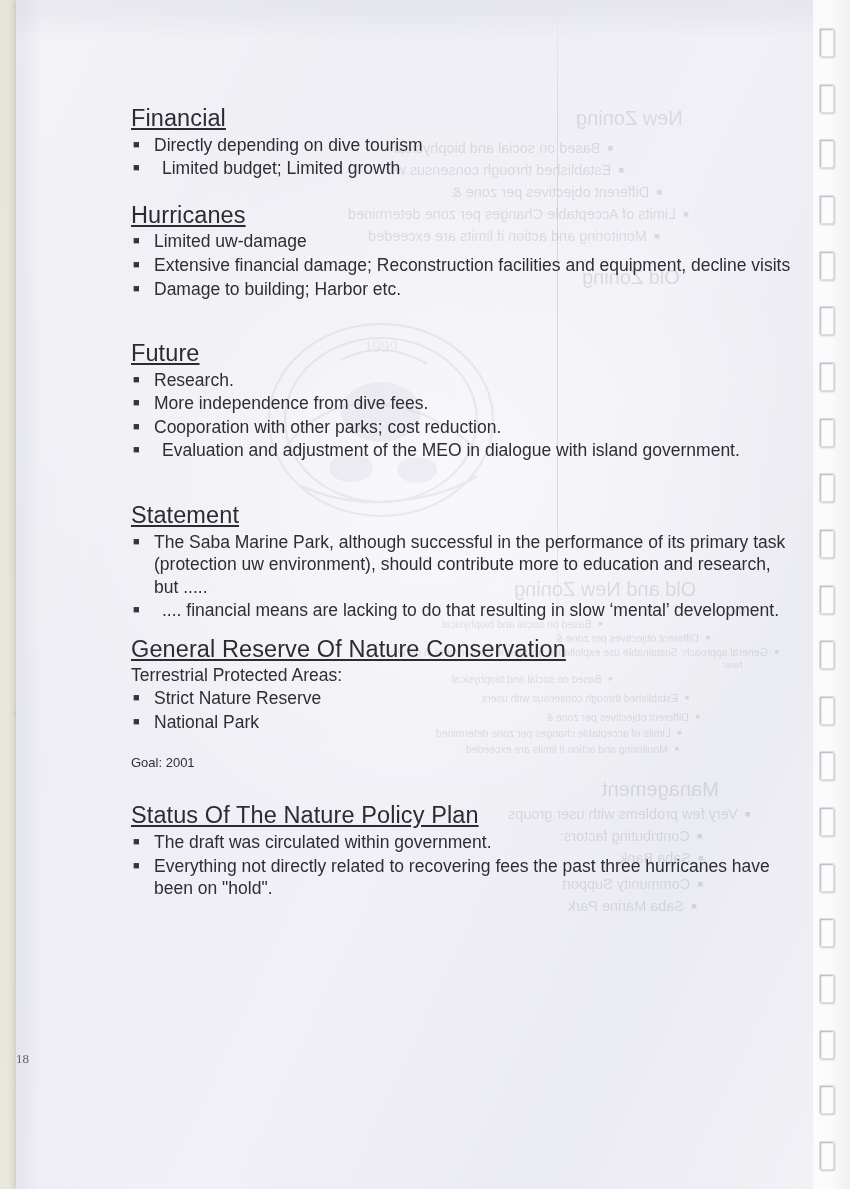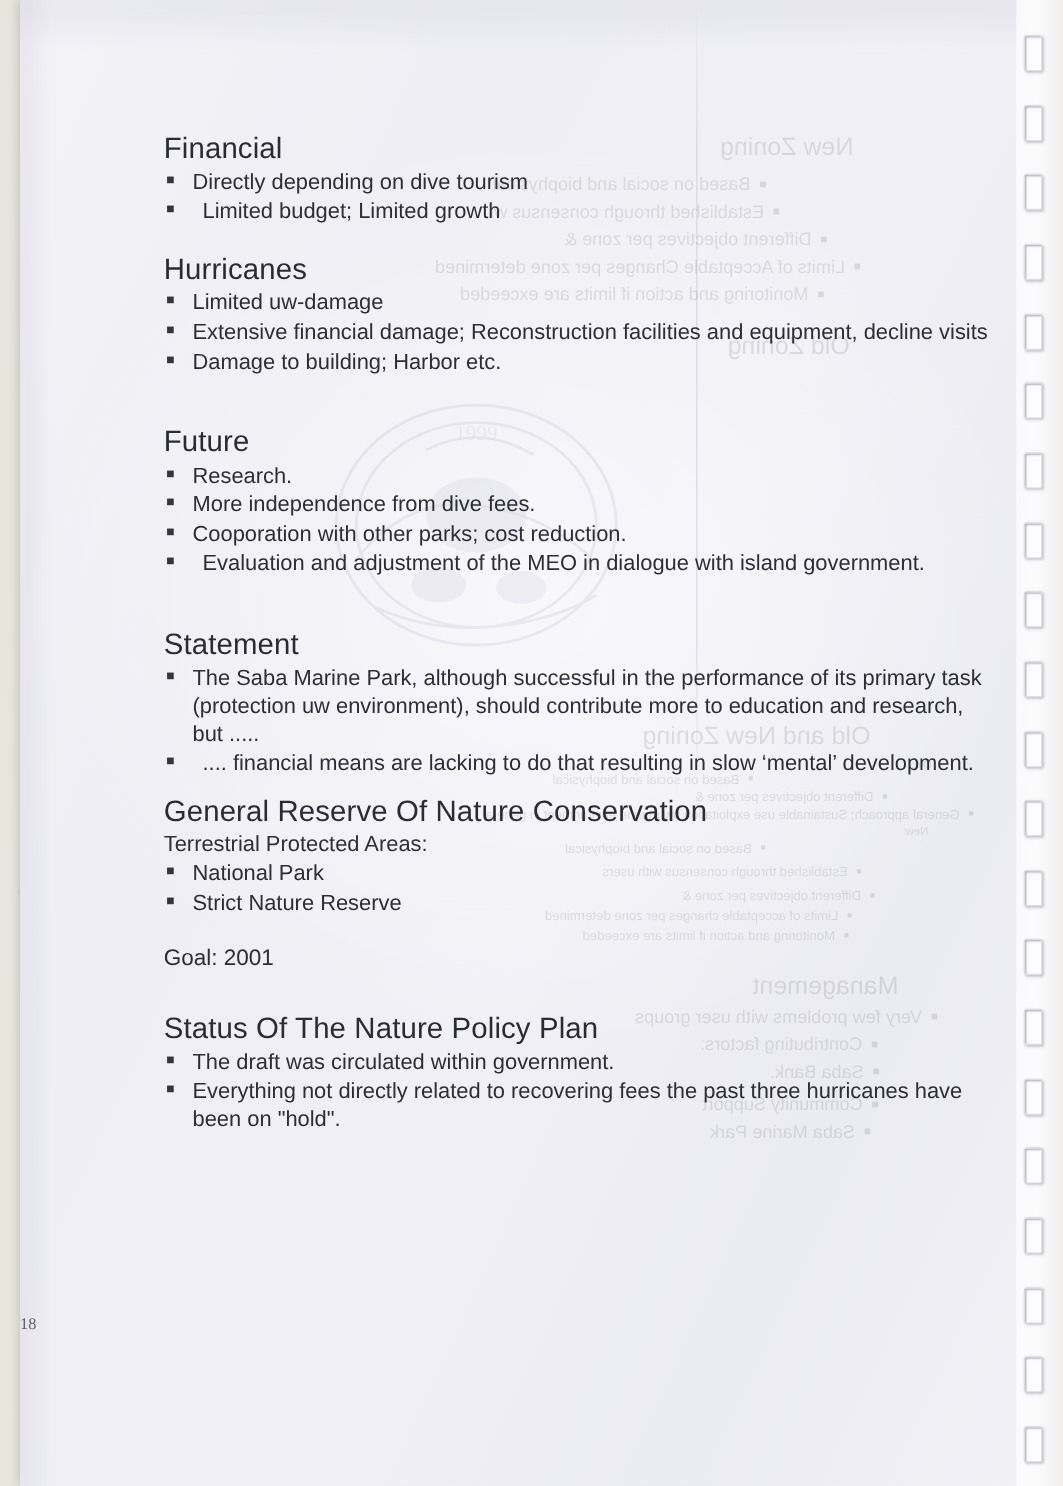--- a/index.html
+++ b/index.html
@@ -134,20 +134,21 @@
     width: 660px;
     color: #2c2c33;
   }
   h2.sec {
     margin: 0;
     font-weight: 400;
     font-size: 23.5px;
     line-height: 1.22;
     letter-spacing: .1px;
     color: #2b2b33;
+    text-decoration: underline;
   }
   .sub {
     margin: 1px 0 0 0;
     font-size: 17.5px;
     line-height: 1.25;
     color: #2e2e36;
   }
   ul.bul {
     margin: 1px 0 0 0;
     padding: 0;
@@ -172,21 +173,21 @@
   }
   ul.bul > li.ind { padding-left: 31px; }
   ul.bul > li.ind::before { left: 2px; }
 
   .gap-s { height: 12px; }
   .gap-m { height: 20px; }
   .gap-l { height: 30px; }
   .gap-xl { height: 38px; }
 
   .plain {
-    font-size: 18px;
+    font-size: 13px;
     line-height: 1.3;
     color: #2d2d35;
     margin: 0;
   }
 
   
   #page-number {
     position: absolute;
     left: 0;
     top: 1051px;
@@ -296,22 +297,22 @@
         <li class="ind">.... financial means are lacking to do that resulting in slow ‘mental’ development.</li>
       </ul>
     </section>
 
     <div class="gap-s"></div>
 
     <section>
       <h2 class="sec">General Reserve Of Nature Conservation</h2>
       <p class="sub">Terrestrial Protected Areas:</p>
       <ul class="bul">
+        <li>Strict Nature Reserve</li>
         <li>National Park</li>
-        <li>Strict Nature Reserve</li>
       </ul>
       <div class="gap-m"></div>
       <p class="plain">Goal: 2001</p>
     </section>
 
     <div class="gap-l"></div>
 
     <section>
       <h2 class="sec">Status Of The Nature Policy Plan</h2>
       <ul class="bul">

